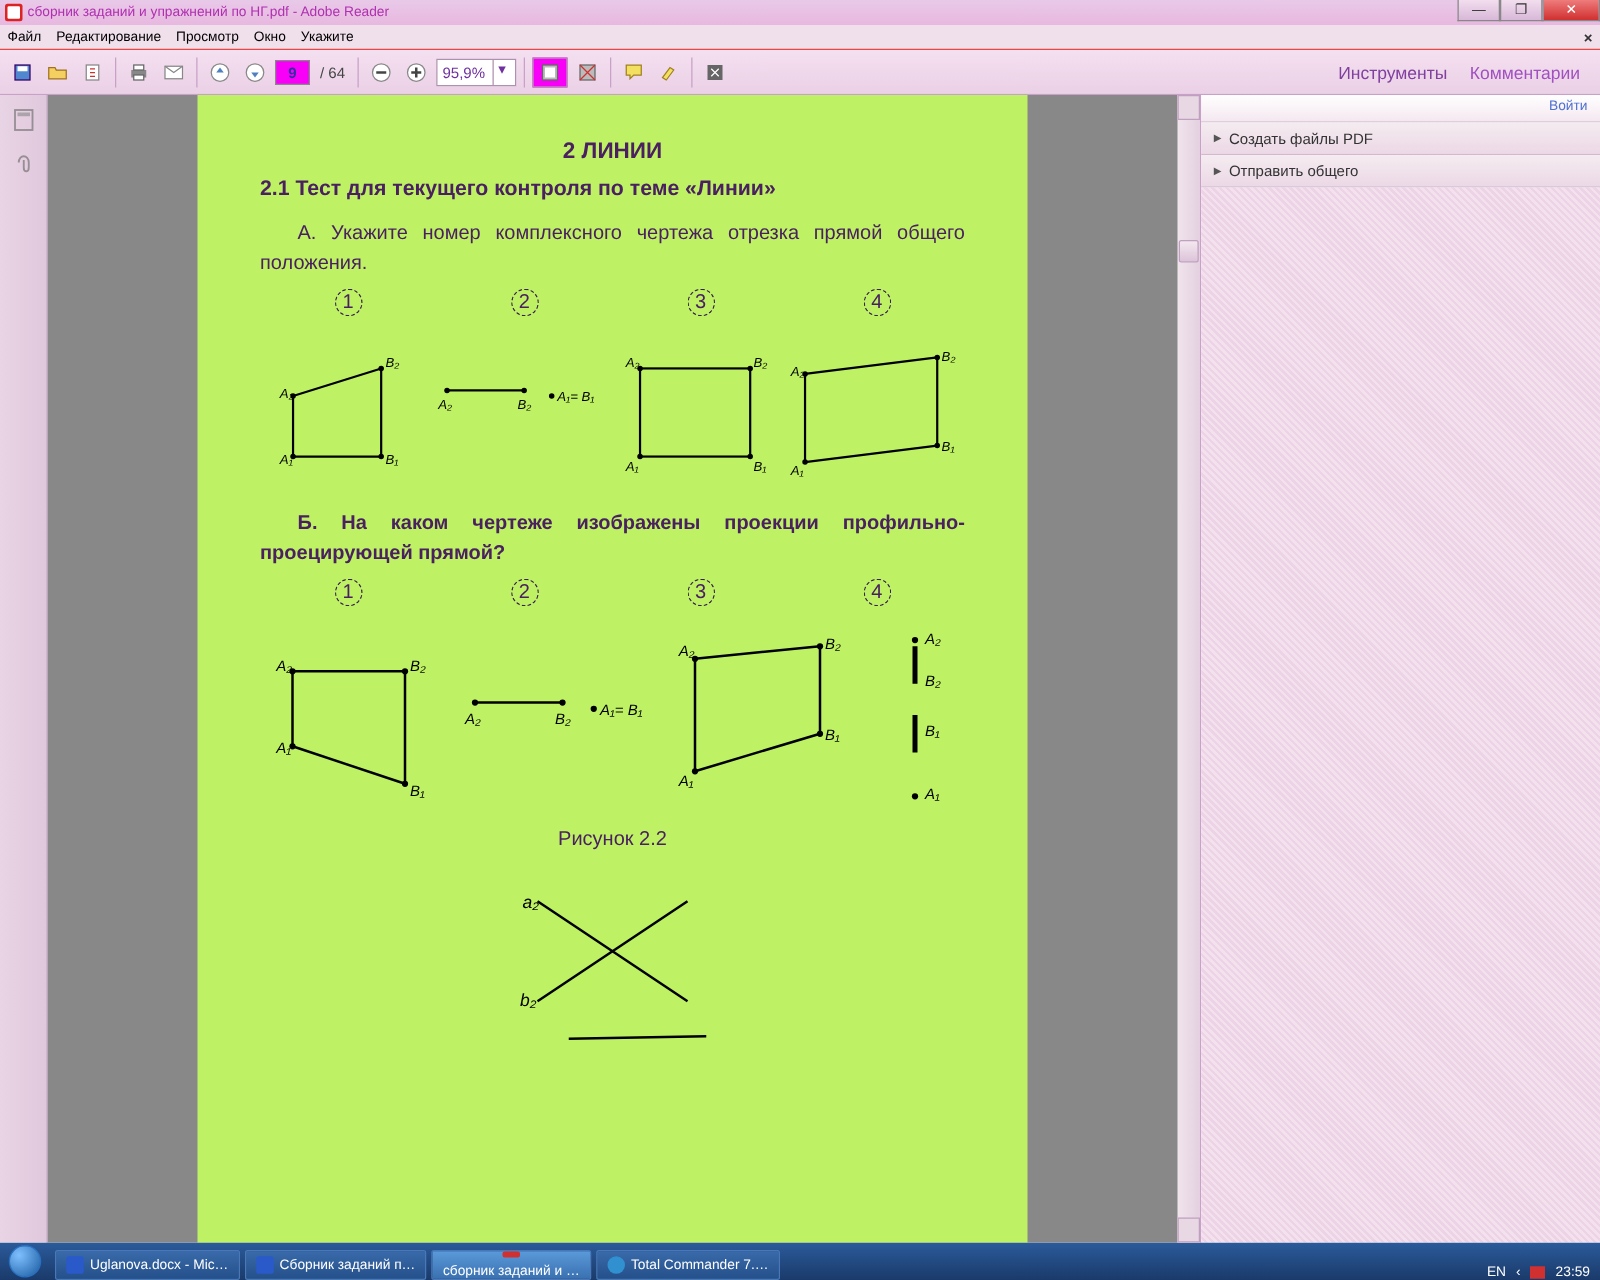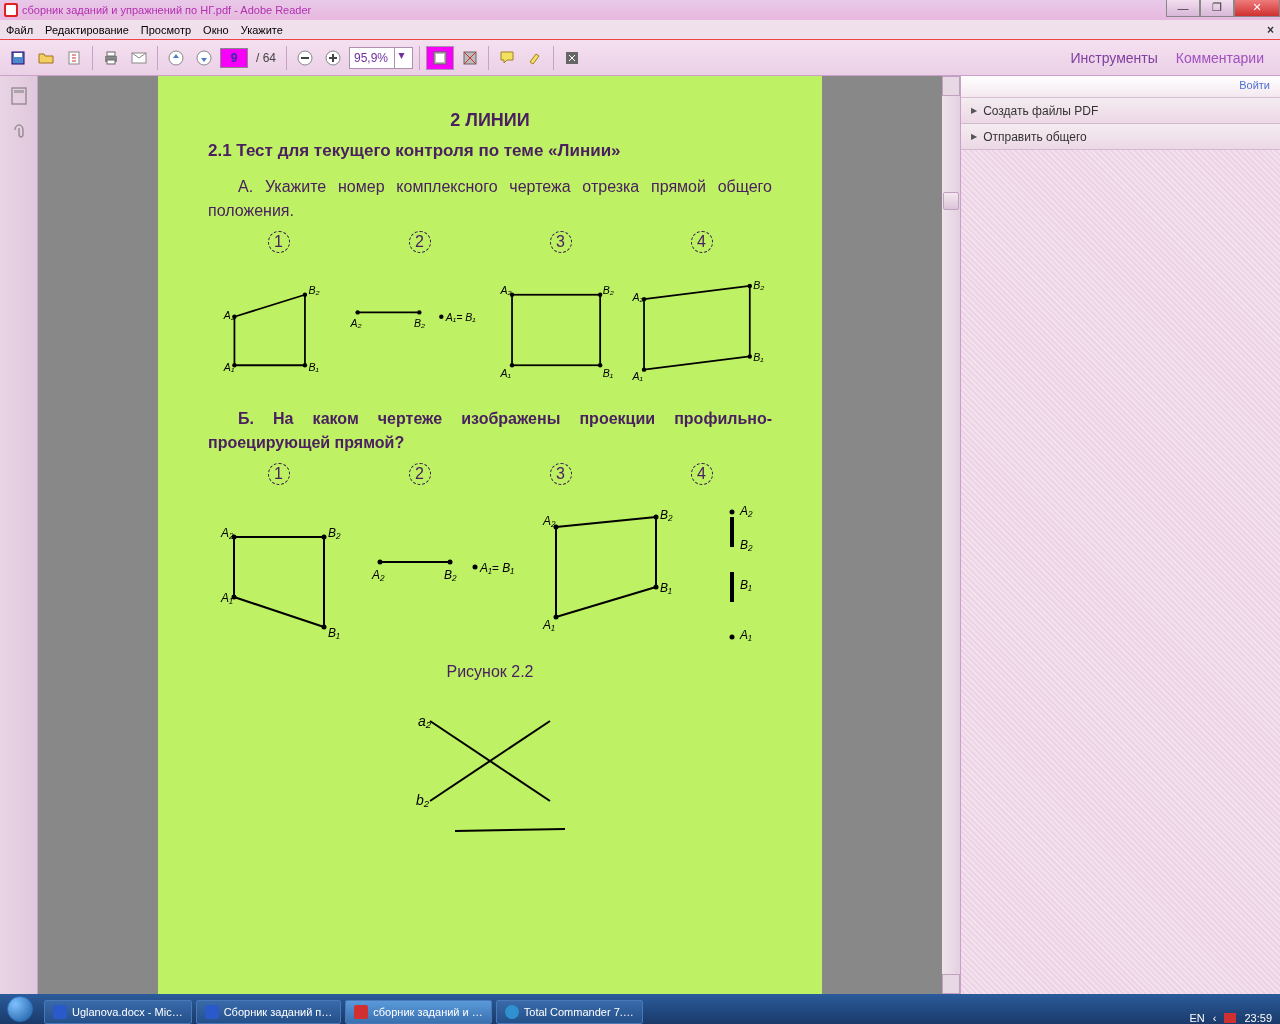--- a/index.html
+++ b/index.html
@@ -56,21 +56,21 @@
 .rpanel .login{height:22px;background:linear-gradient(#fff,#f4e8f0);text-align:right;padding:3px 10px;font-size:11px;color:#5070d0;border-bottom:1px solid #d8c0d4;}
 .accitem{height:26px;background:linear-gradient(#f4ecf0,#ecd8e6);border-bottom:1px solid #d4b8d0;display:flex;align-items:center;font-size:12px;color:#333;padding-left:10px;gap:6px;}
 .accitem .tri{font-size:8px;color:#555;}
 .rpanel .fill{flex:1;background:repeating-linear-gradient(45deg,#f3e2ee,#f3e2ee 2px,#ecd4e6 2px,#ecd4e6 4px);}
 
 
 .taskbar{height:30px;background:linear-gradient(#2b5b9b,#1a3a6a);display:flex;align-items:flex-end;color:#fff;font-size:11px;}
 .start{width:40px;height:30px;display:flex;align-items:center;justify-content:center;}
 .start .orb{width:26px;height:26px;border-radius:50%;background:radial-gradient(circle at 30% 30%,#7ec0ff,#1a5aa0);border:1px solid #2a70c0;position:relative;}
 .tbitem{height:24px;padding:0 8px;margin-left:4px;display:flex;align-items:center;gap:5px;background:linear-gradient(#3a6aaa,#24508a);border:1px solid #4878b8;border-radius:2px;max-width:160px;overflow:hidden;white-space:nowrap;}
-.tbitem.active{background:linear-gradient(#5a9ada,#3a70b0);}
+.tbitem.active{background:linear-gradient(#5a9ada,#3a70b0);flex-direction:column;}
 .tray{margin-left:auto;display:flex;align-items:center;gap:8px;padding-right:8px;}
 .tbicon{width:14px;height:14px;display:inline-block;}
 .tbicon.word{background:#2a5aca;border-radius:2px;}
 .tbicon.pdf{background:#d03030;border-radius:2px;}
 .tbicon.tc{background:#3090d0;border-radius:50%;}
 </style>
 </head>
 <body>
 
 <div class="titlebar">

